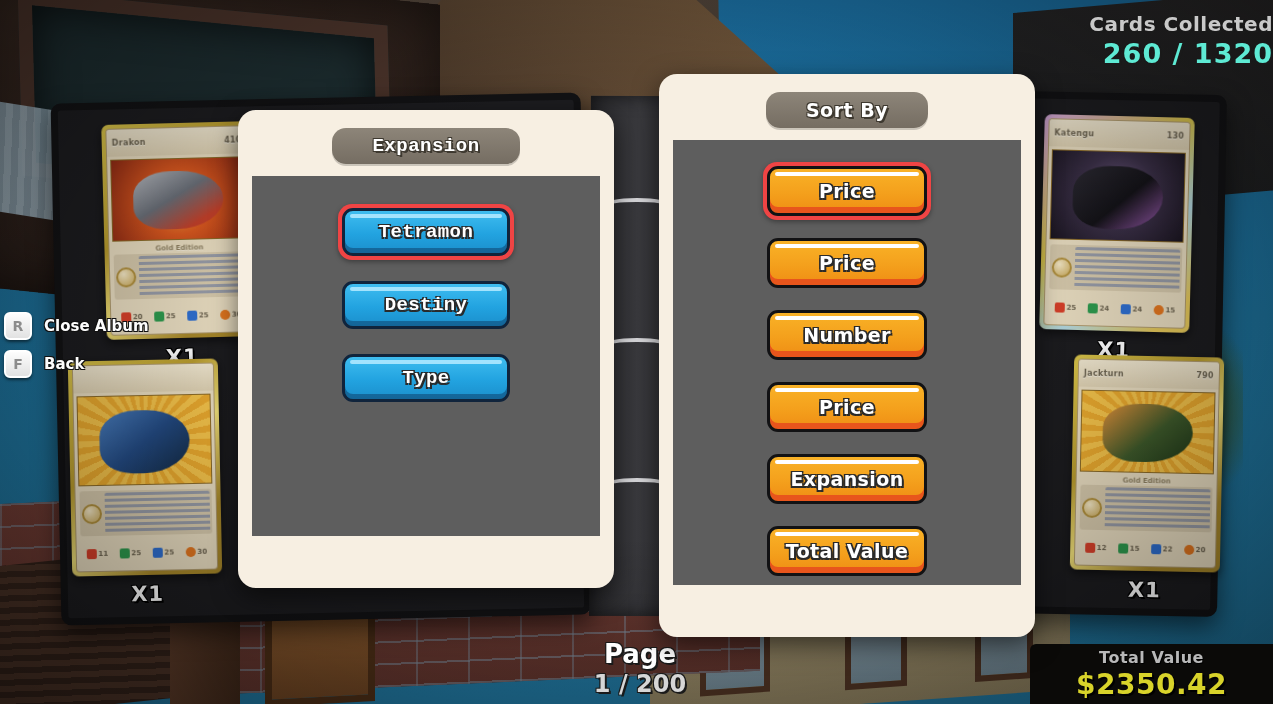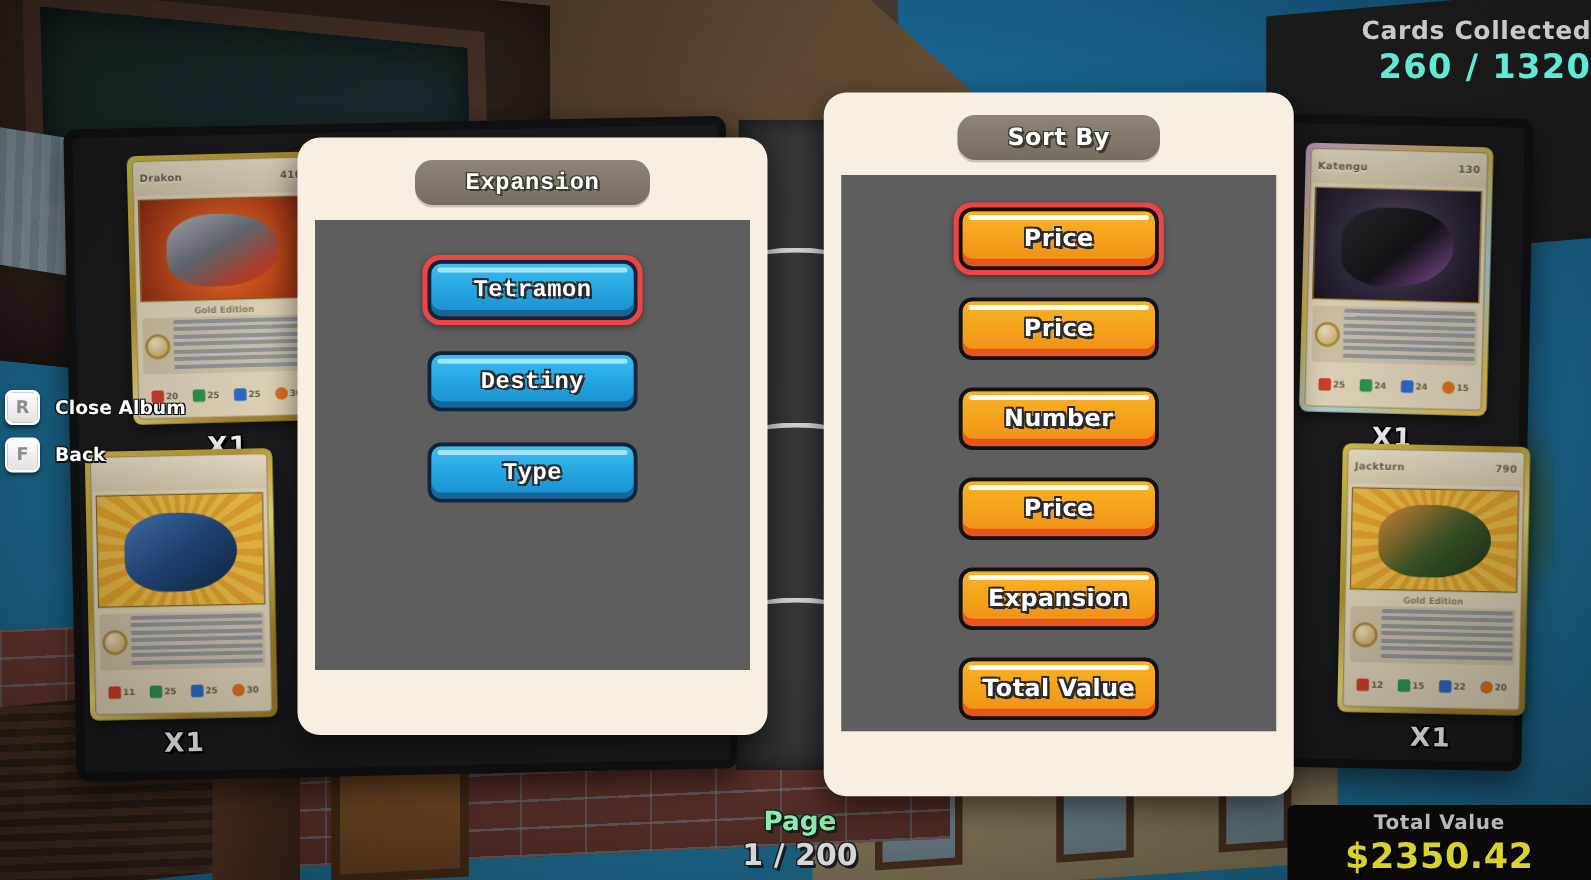--- a/index.html
+++ b/index.html
@@ -339,21 +339,21 @@
 
   
   #panel-sort .optbtn { width: 160px; height: 50px; }
 
   
   .hud-page {
     position: absolute; left: 560px; bottom: 6px; width: 160px;
     text-align: center; z-index: 40; pointer-events: none;
   }
   .hud-page .pg-label {
-    font-size: 21px; font-weight: bold; color: #86efac;
+    font-size: 26px; font-weight: bold; color: #ffffff;
     text-shadow: 2px 2px 0 #1a1a1a, -1px -1px 0 #1a1a1a, 1px -1px 0 #1a1a1a, -1px 1px 0 #1a1a1a;
   }
   .hud-page .pg-value {
     font-size: 24px; font-weight: bold; color: #d6d6d6;
     text-shadow: 2px 2px 0 #1a1a1a, -1px -1px 0 #1a1a1a, 1px -1px 0 #1a1a1a, -1px 1px 0 #1a1a1a;
     margin-top: 1px;
   }
   .hud-total {
     position: absolute; right: 0; bottom: 0; width: 243px; height: 60px;
     background: #0b0a08;

